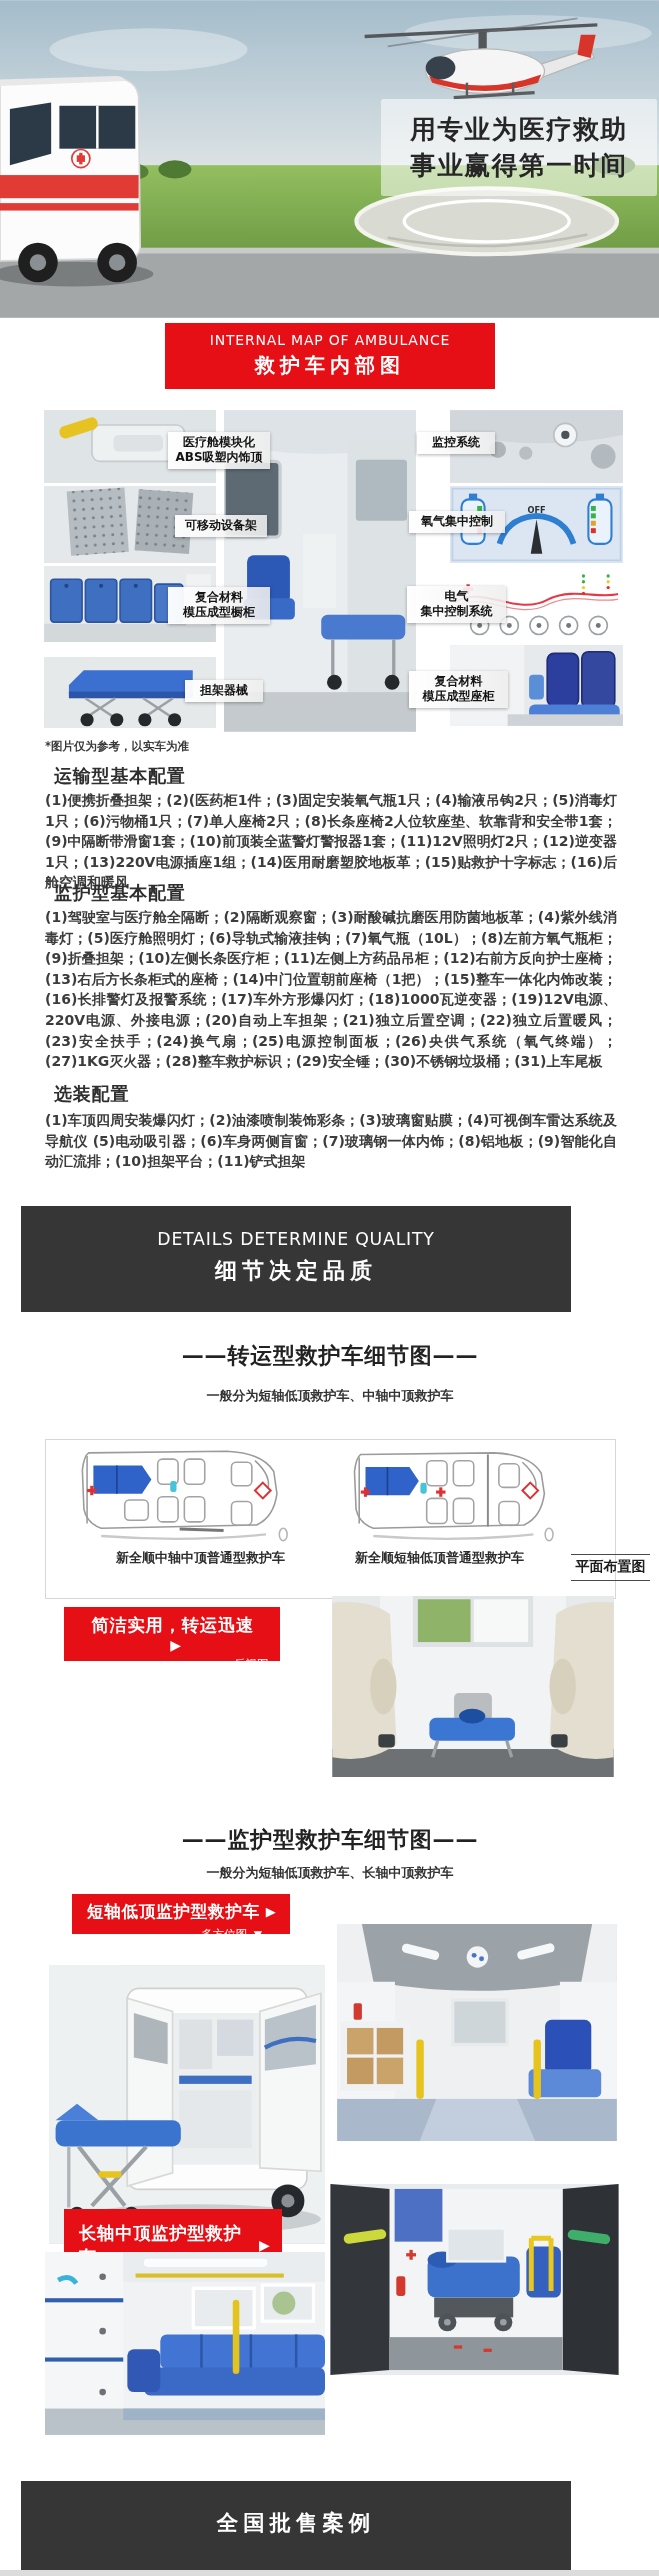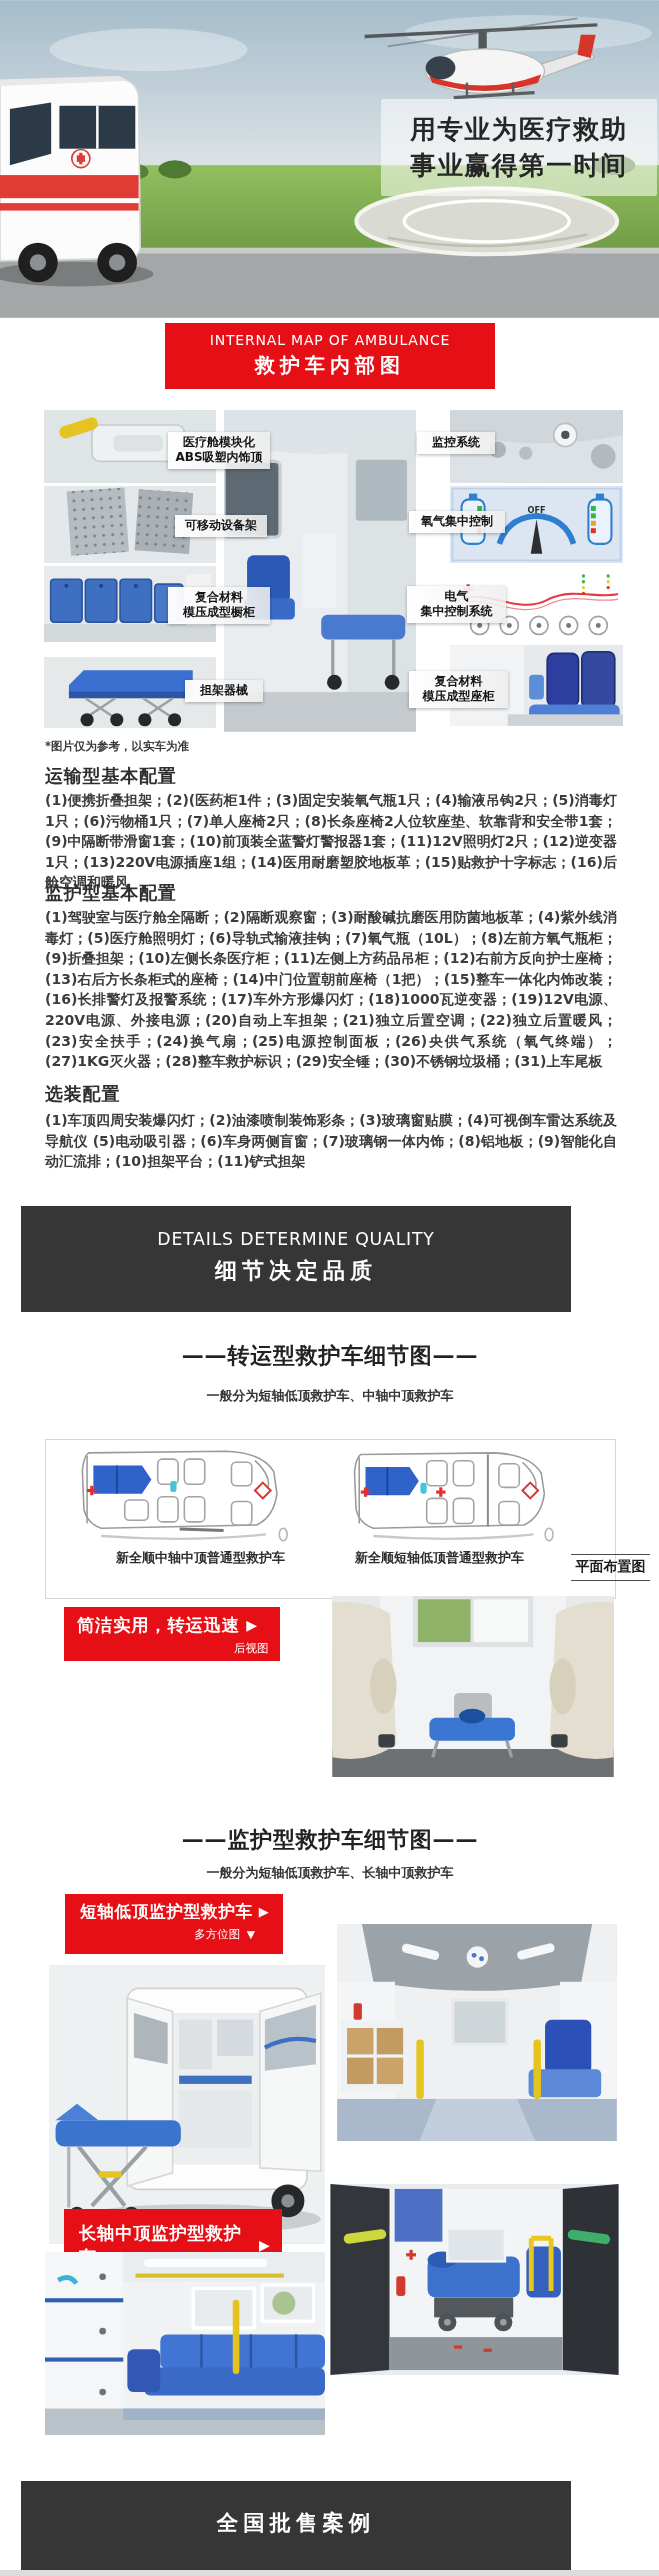--- a/index.html
+++ b/index.html
@@ -17,21 +17,21 @@
   .banner-en{font-size:17.3px;letter-spacing:0.8px;}
   .banner-zh{font-size:22px;font-weight:800;letter-spacing:5px;margin-top:7.4px;}
   
   .photo{position:absolute;background:linear-gradient(135deg,#edf0f2 0%,#d2d9dd 100%);overflow:hidden;}
   .photo svg{display:block;}
   .ribbon{position:absolute;background:linear-gradient(90deg,rgba(255,255,255,.97),rgba(238,238,238,.88));
           box-shadow:0 0.8px 3.3px rgba(0,0,0,.3);color:#141414;font-weight:700;font-size:12px;
           line-height:1.25;text-align:center;padding:3.3px 5px;white-space:nowrap;}
   
   .note{left:45px;font-size:11.5px;color:#3a3a3a;font-weight:600;}
-  .cfg-h{left:45px;font-size:18px;font-weight:800;color:#2e2e2e;letter-spacing:0.8px;}
+  .cfg-h{left:54px;font-size:18px;font-weight:800;color:#2e2e2e;letter-spacing:0.8px;}
   .cfg-p{left:45px;width:572px;font-size:14px;font-weight:600;color:#3c3c3c;line-height:20.6px;text-align:justify;}
   
   .sec-title{left:0;width:660px;text-align:center;font-size:22px;font-weight:800;color:#222;letter-spacing:0.8px;}
   .sec-sub{left:0;width:660px;text-align:center;font-size:13px;font-weight:700;color:#333;}
   
   #fp-box{left:45px;top:1439px;width:569px;height:158px;border:0.8px solid #d6d6d6;background:#fff;}
   .fp-caption{position:absolute;top:109px;font-size:13px;font-weight:700;color:#2c2c2c;text-align:center;width:223px;}
   #fp-badge{position:absolute;left:485px;top:114px;width:79px;text-align:center;font-size:14px;font-weight:800;
             color:#1d1d1d;border-top:1.6px solid #4a4a4a;border-bottom:1.6px solid #4a4a4a;padding:3.3px 0;margin-left:40px;}
   
@@ -362,21 +362,21 @@
       <rect x="104" y="48" width="8" height="14" rx="3" fill="#49c3d8"></rect>
       <path d="M44,116 Q150,124 248,114" stroke="#c9c9c9" stroke-width="3" fill="none"></path>
       <ellipse cx="268" cy="114" rx="5" ry="8" fill="none" stroke="#b5b5b5" stroke-width="2"></ellipse>
     </svg>
     <span class="fp-caption" style="left:43px;">新全顺中轴中顶普通型救护车</span>
     <span class="fp-caption" style="left:282px;">新全顺短轴低顶普通型救护车</span>
     <div id="fp-badge">平面布置图</div>
   </div>
 
   <div class="red-label" style="left:64px;top:1607px;width:216px;height:54px;box-sizing:border-box;padding:5.8px 11.5px 0 13px;">
-    <div class="rl-line1" style="font-size:17.3px;letter-spacing:0.8px;">
+    <div class="rl-line1" style="font-size:17.3px;letter-spacing:0.8px;flex-direction:column;">
       <span>简洁实用，转运迅速</span>
       <span class="arrow" style="font-size:14px;margin-left:6.6px;">▶</span>
     </div>
     <div class="rl-line2" style="font-size:11.5px;margin-top:4.1px;">
       <span>后视图</span>
     </div>
   </div>
   <div class="photo" style="left:332px;top:1596px;width:282px;height:181px;">
     <svg width="282" height="181" viewBox="0 0 342 220">
         <rect width="342" height="220" fill="#e7eaeb"></rect>
@@ -395,21 +395,21 @@
       <rect x="56" y="168" width="20" height="16" rx="4" fill="#3a3f44"></rect>
       <path d="M342,8 Q296,4 272,22 L264,180 Q296,204 342,196 Z" fill="#e3decf"></path>
       <ellipse cx="280" cy="110" rx="16" ry="34" fill="#d6d0bd"></ellipse>
       <rect x="266" y="168" width="20" height="16" rx="4" fill="#3a3f44"></rect>
     </svg>
   </div>
 
   <div class="abs sec-title" style="top:1825px;">——监护型救护车细节图——</div>
   <div class="abs sec-sub" style="top:1864px;">一般分为短轴低顶救护车、长轴中顶救护车</div>
 
-  <div class="red-label" style="left:65px;top:1894px;width:218px;height:60px;box-sizing:border-box;padding:6.6px 11.5px 0 15px;">
+  <div class="red-label" style="left:72px;top:1894px;width:218px;height:40px;box-sizing:border-box;padding:6.6px 11.5px 0 15px;">
     <div class="rl-line1" style="font-size:16.5px;letter-spacing:0.8px;">
       <span>短轴低顶监护型救护车</span>
       <span class="arrow" style="font-size:13px;margin-left:5.8px;">▶</span>
     </div>
     <div class="rl-line2" style="font-size:11.5px;margin-top:4.1px;padding-right:16.5px;">
       <span>多方位图</span>
       <span class="arrow" style="font-size:10.7px;margin-left:6.6px;">▼</span>
     </div>
   </div>
 

